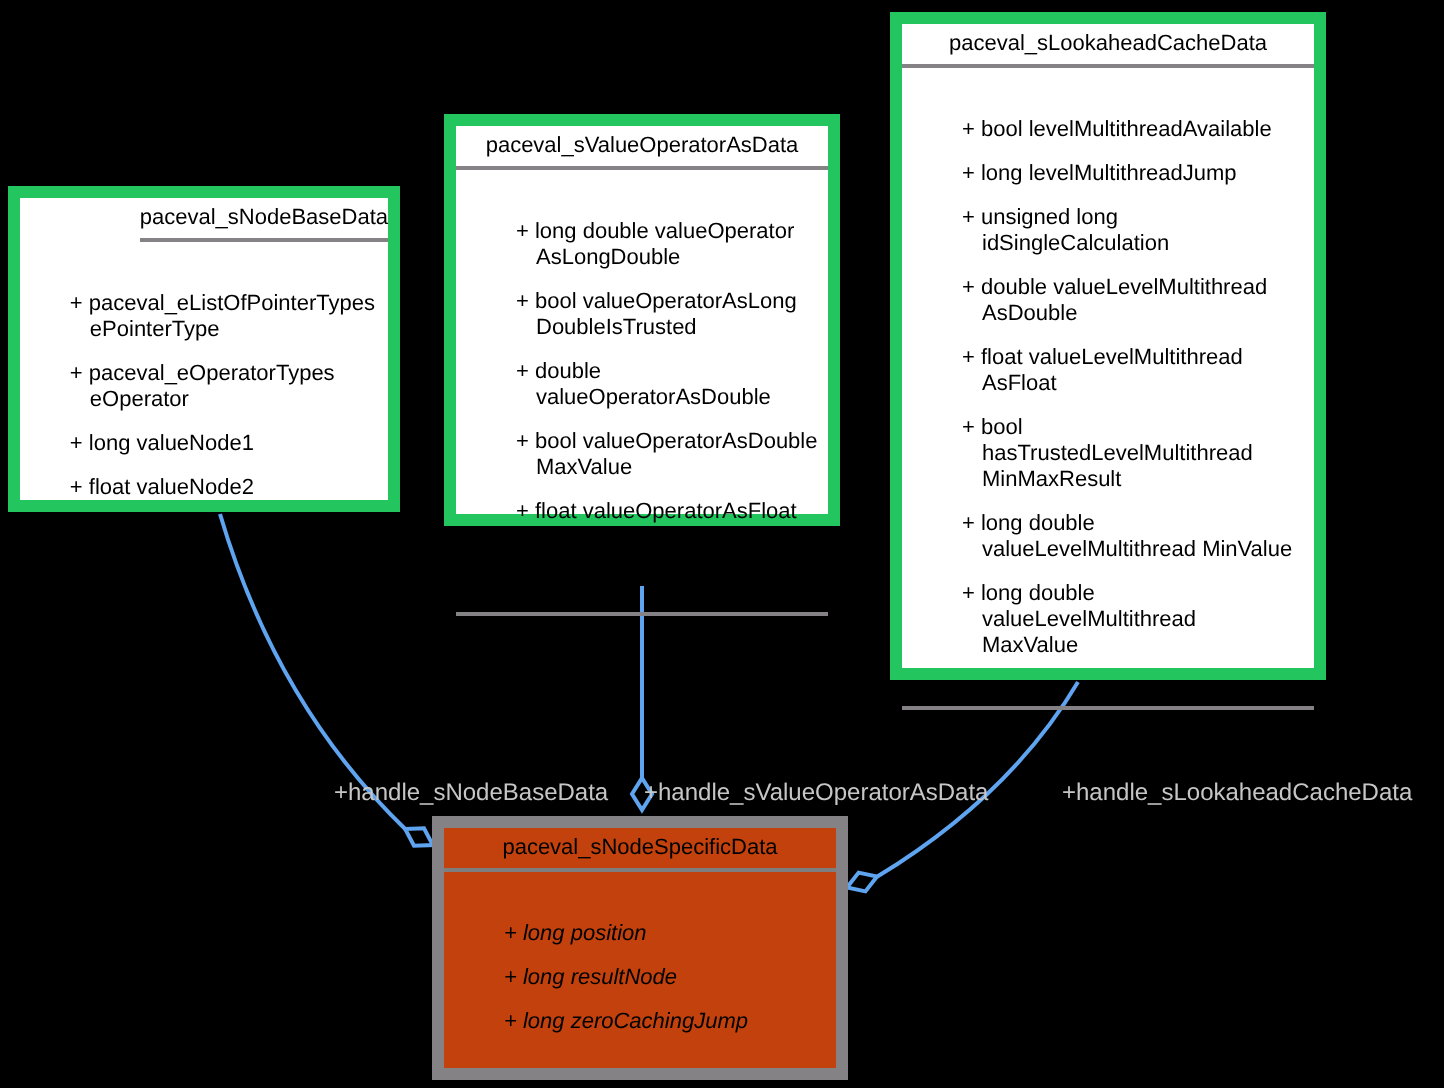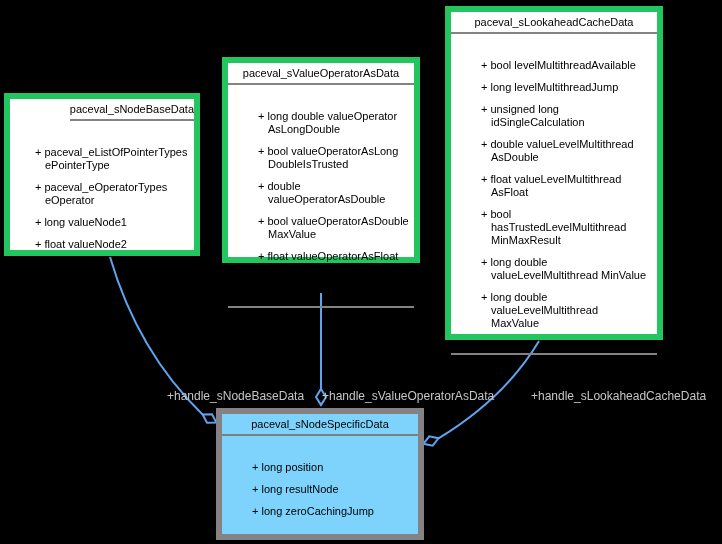--- a/index.html
+++ b/index.html
@@ -42,34 +42,34 @@
     color:#000;
     text-indent:-10px;
     margin:4px 0 9px 0;
     padding-left:24px;
   }
   .uml-member:last-child{margin-bottom:0;}
   .uml-empty{
     flex:1 1 auto;
     border-top:2px solid #848284;
   }
-  .uml-box.gray{background:#7dd3fc;}
+  .uml-box.gray{background:#c2410c;}
   .uml-box.gray .uml-title{border-bottom-color:#7e7e7e;}
   .uml-box.gray .uml-empty{border-top-color:#7e7e7e;}
   .uml-box.gray{border-color:#848284;}
 
   
   #box-nodebase{left:4px;top:93px;width:196px;height:163px;align-items:flex-end;}
   #box-nodebase .uml-members{height:115px;padding-right:6px;}
   #box-valueoperator{left:222px;top:57px;width:198px;height:206px;}
   #box-valueoperator .uml-members{height:189px;}
   #box-lookahead{left:445px;top:6px;width:218px;height:334px;}
   #box-lookahead .uml-members{height:287px;padding-right:8px;}
   #box-nodespecific{left:216px;top:408px;width:208px;height:132px;}
-  #box-nodespecific .uml-members{height:85px;}
+  #box-nodespecific .uml-members{height:85px;font-style:italic;}
 
   .conn-label{
     position:absolute;
     top:365px;
     font-size:12px;
     line-height:14px;
     color:#c6c6c6;
     white-space:nowrap;
     margin-top:24px;
   }

